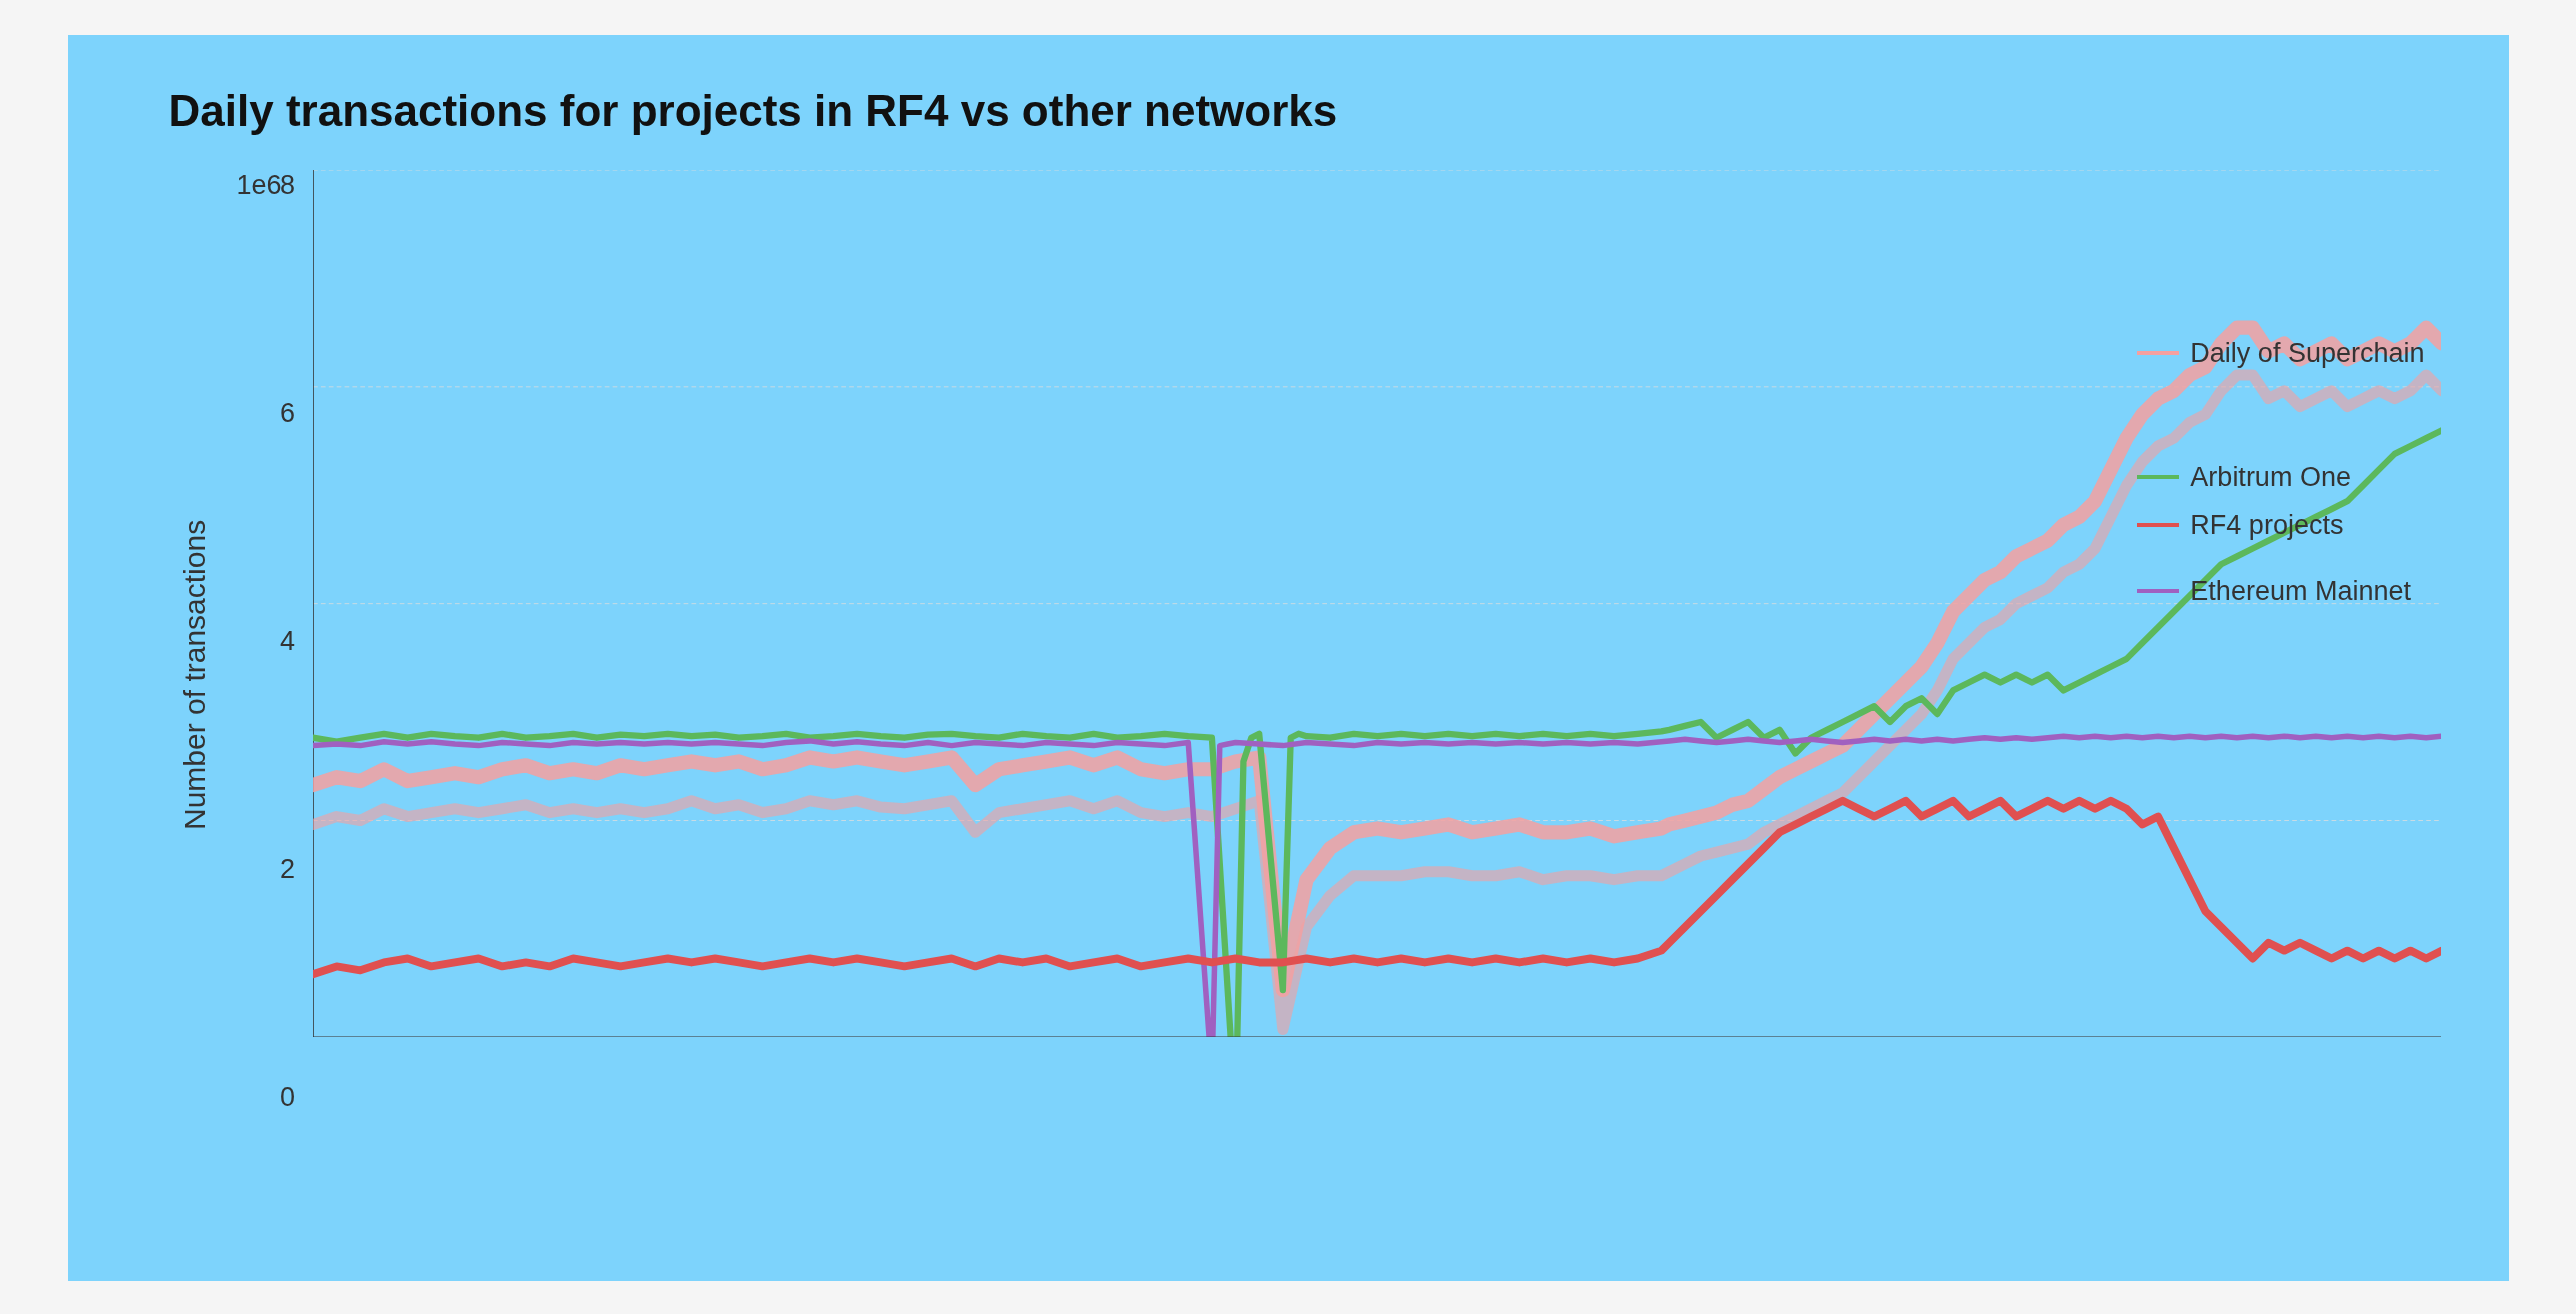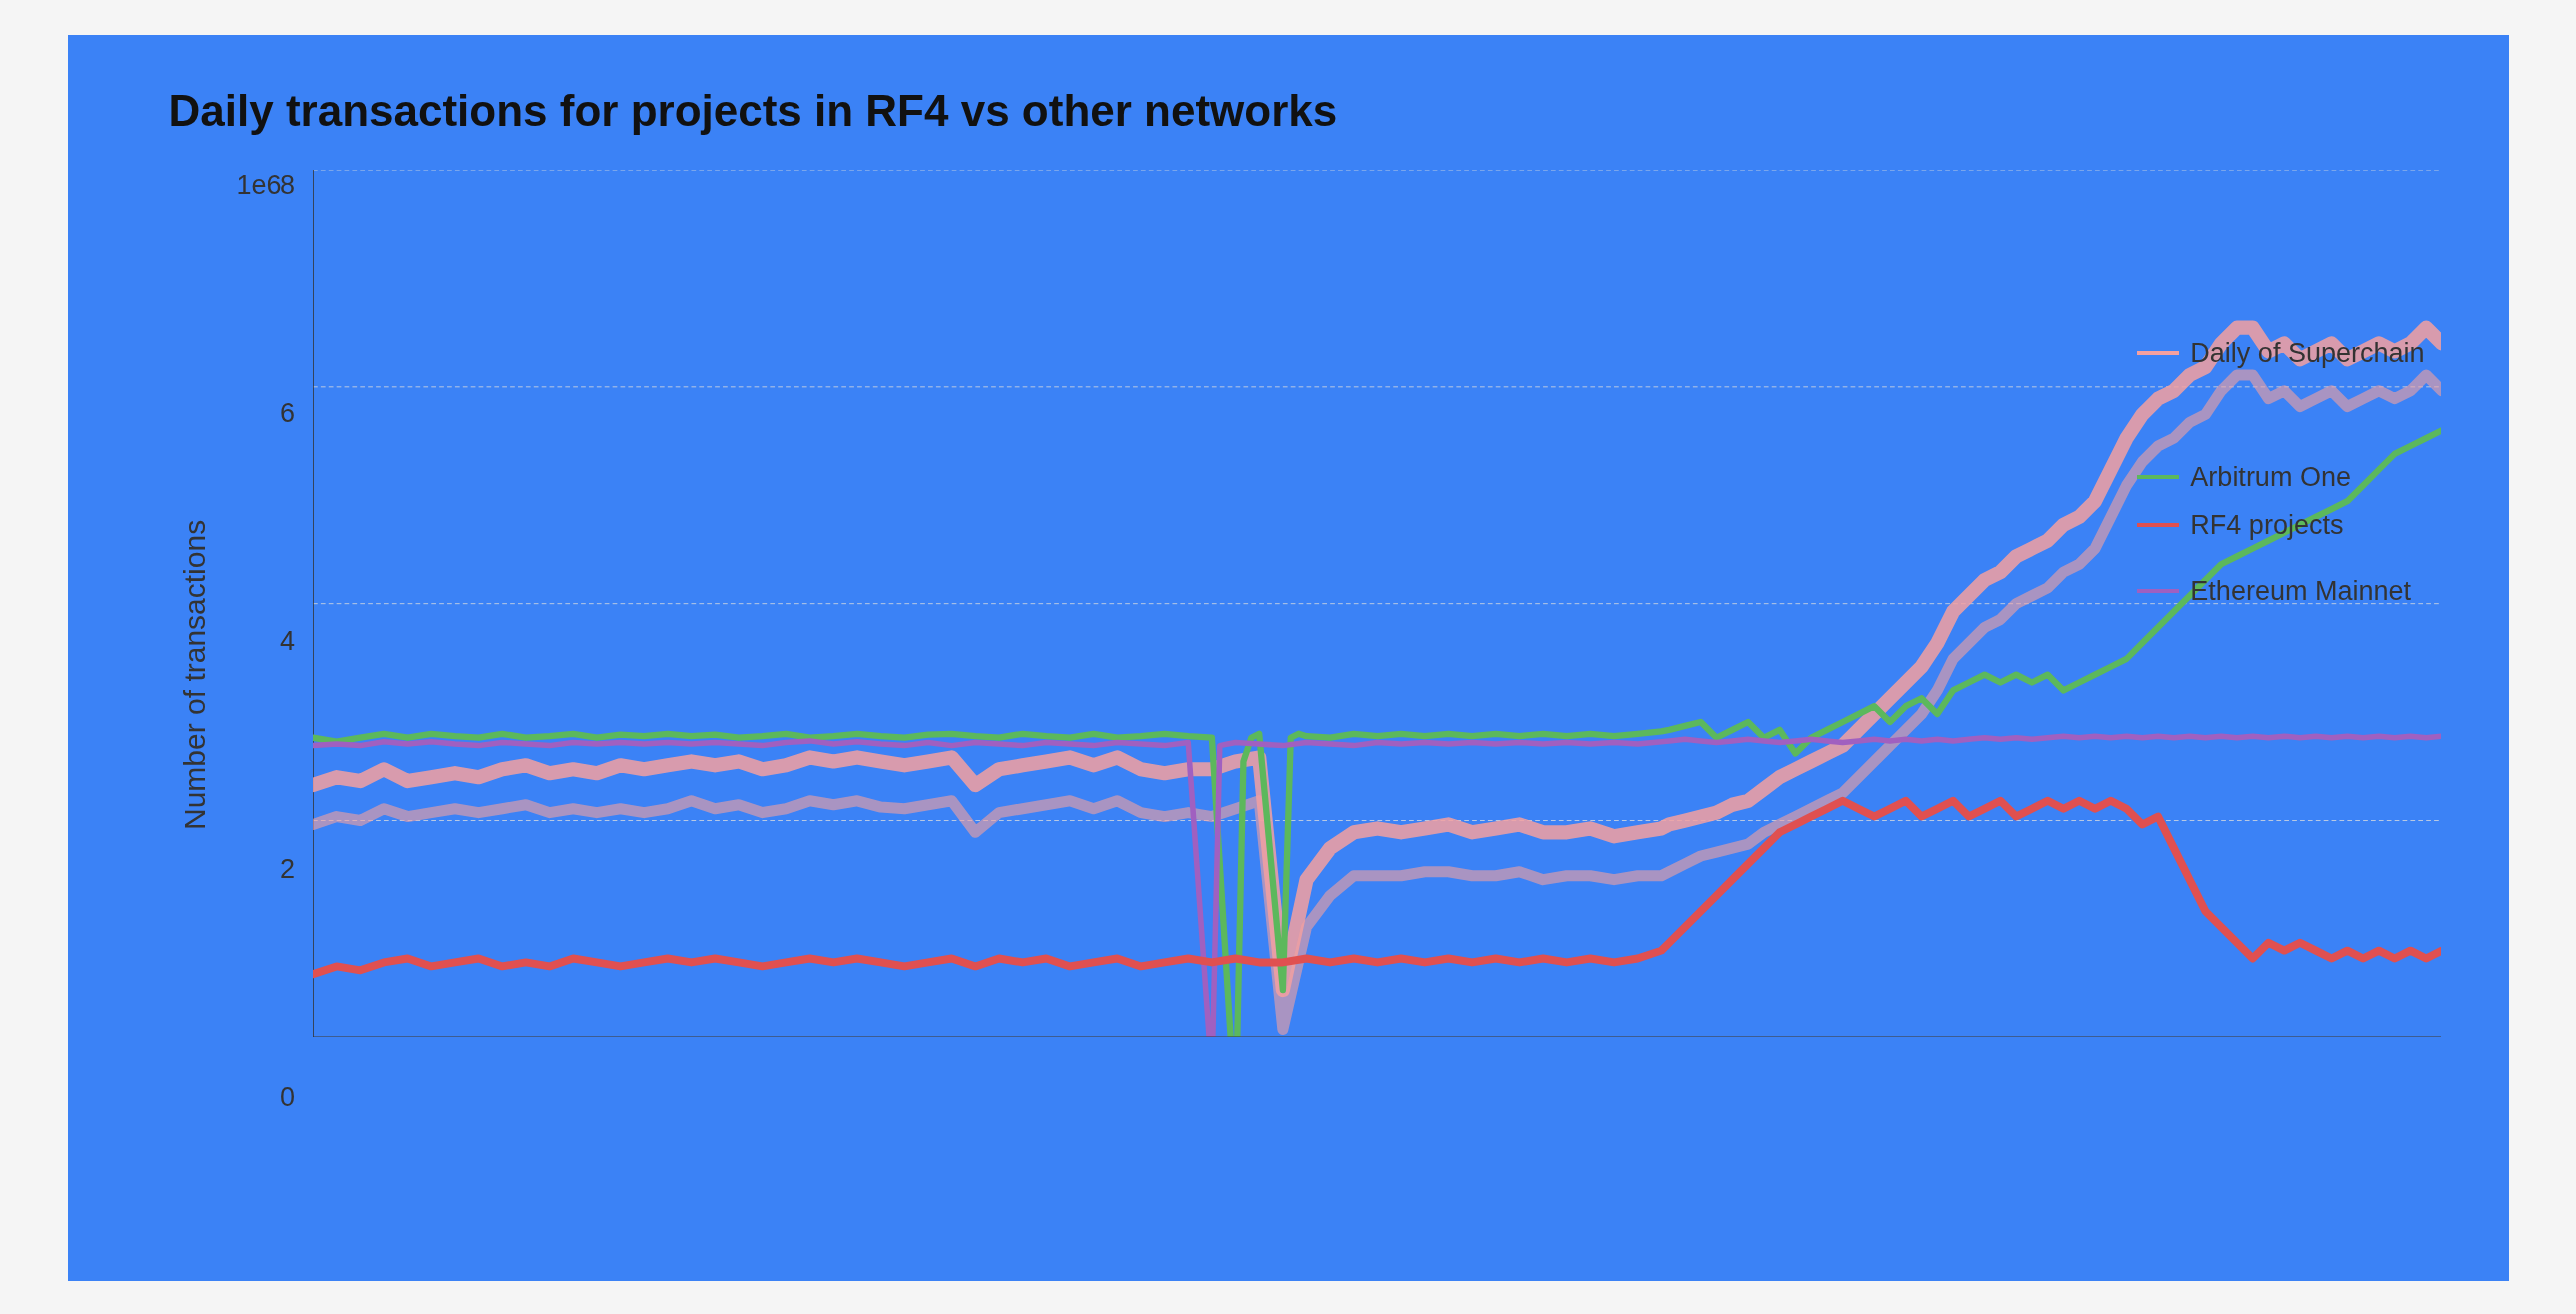--- a/index.html
+++ b/index.html
@@ -6,21 +6,21 @@
     body {
       background: #f5f5f5;
       font-family: Arial, sans-serif;
       width: 2576px;
       height: 1315px;
       display: flex;
       align-items: center;
       justify-content: center;
     }
     .chart-container {
-      background: #3b82f6;
+      background: #7dd3fc;
       width: 2441px;
       height: 1246px;
       padding: 51px 67px 67px 101px;
       position: relative;
     }
     .chart-title {
       font-size: 44px;
       font-weight: bold;
       color: #111;
       margin-bottom: 34px;

